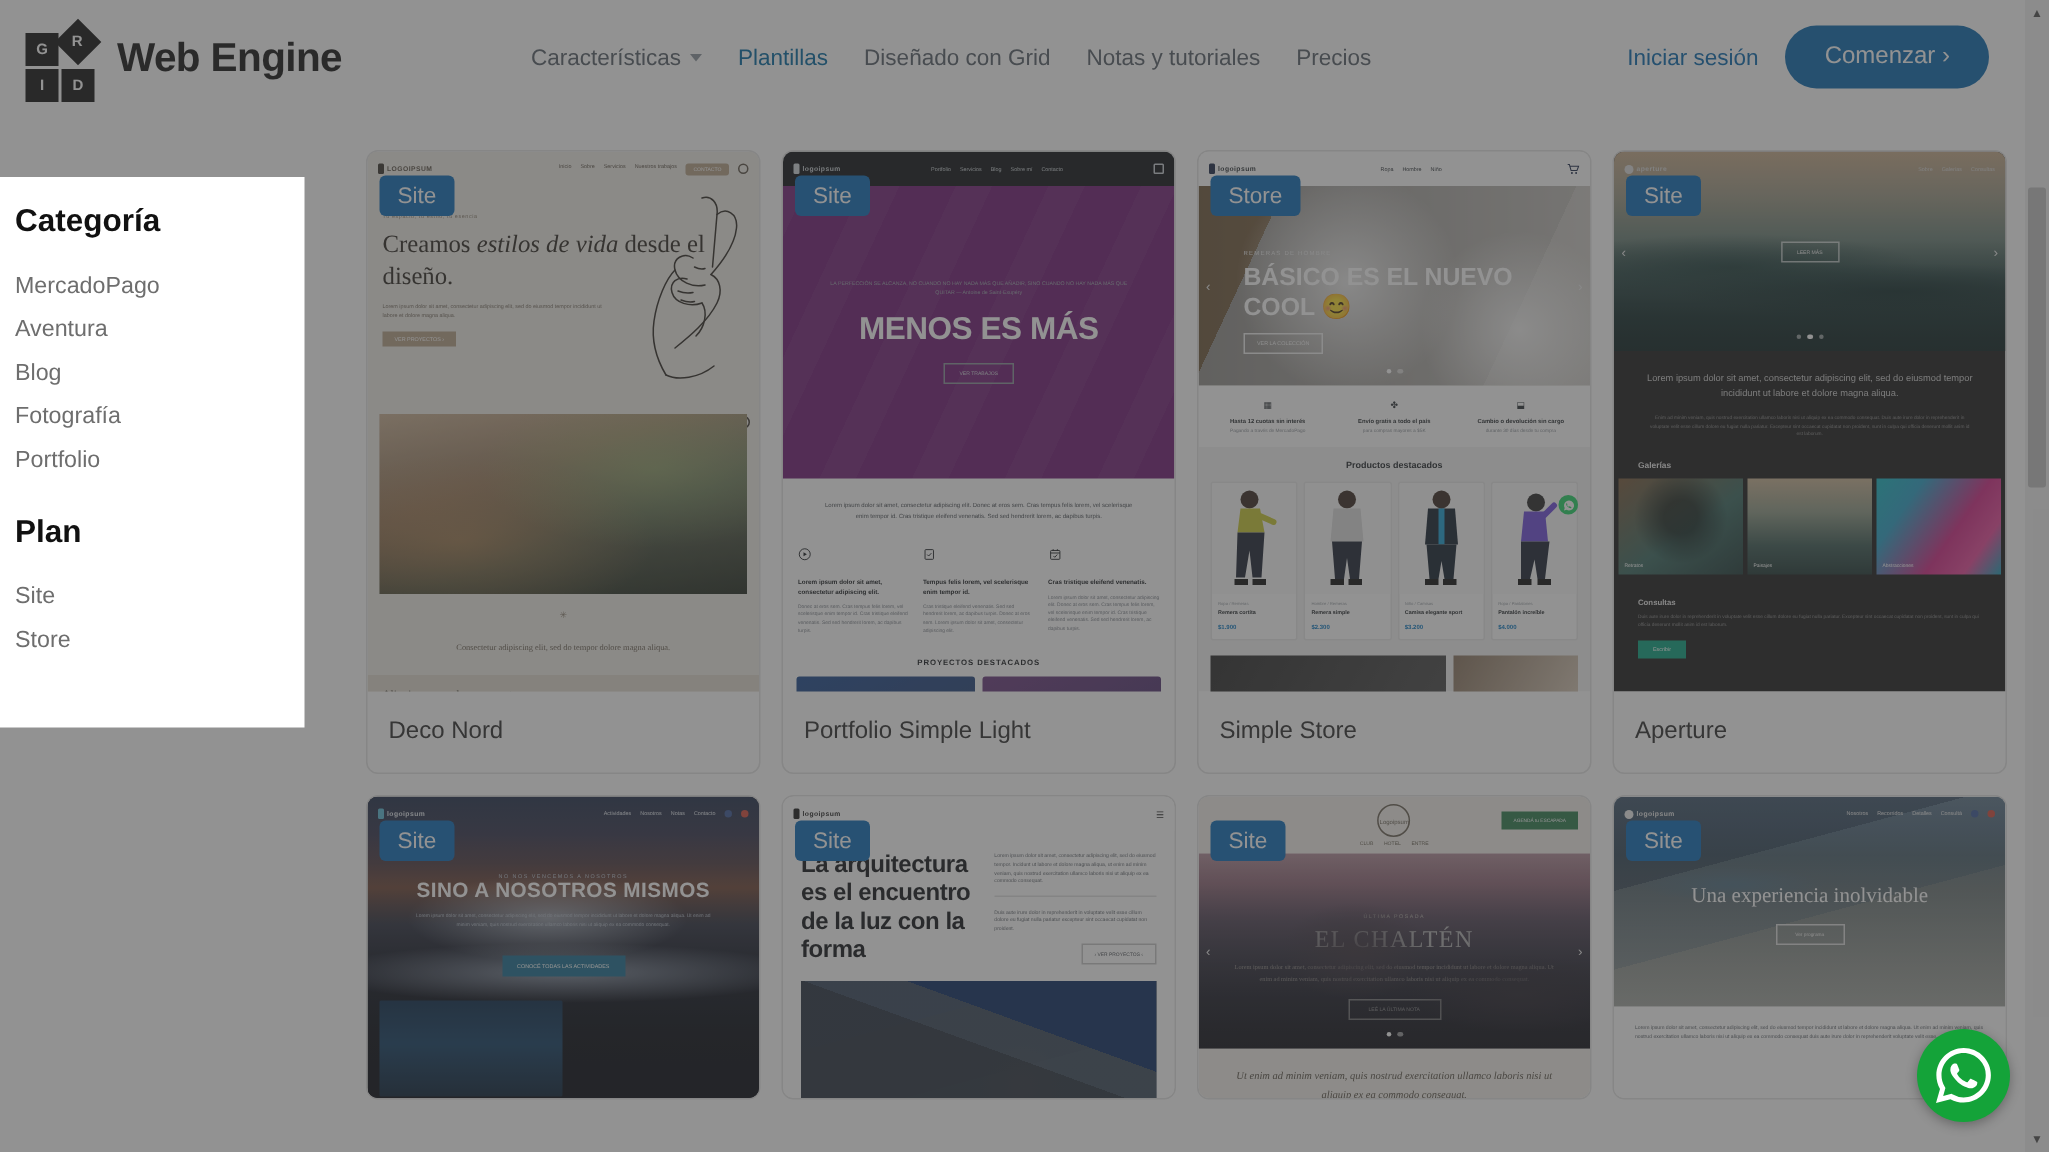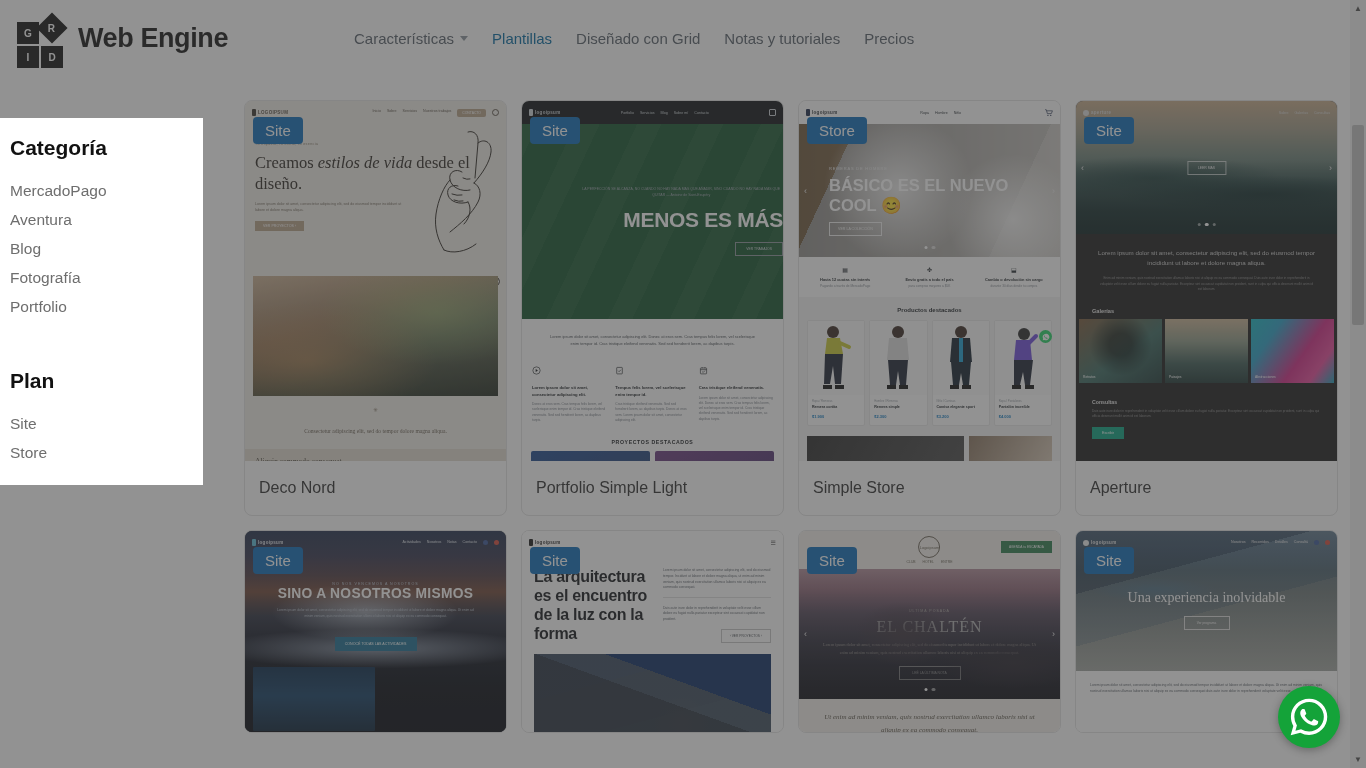--- a/index.html
+++ b/index.html
@@ -101,22 +101,22 @@
       radial-gradient(ellipse at 22% 70%, rgba(210,150,90,.5), transparent 48%),
       linear-gradient(to bottom, rgba(255,240,210,.25), rgba(0,0,0,.25)); }
   .c1-cap { text-align:center; font-family:"Liberation Serif",serif; font-size:5.6px;
             color:#6b6254; margin-top:14px; line-height:1.7; }
   .c1-foot { margin-top:12px; background:#e1dbd0; padding:8px 10px;
              font-family:"Liberation Serif",serif; font-size:7.5px; color:#4a443a; }
 
   
   .c2 { background:#fff; height:100%; }
   .c2-nav { background:#0e1216; color:#c9ced3; }
-  .c2-hero { background:#14532d; height:195px; position:relative; overflow:hidden;
-             display:flex; flex-direction:column; align-items:flex-end; justify-content:center; }
+  .c2-hero { background:#701a75; height:195px; position:relative; overflow:hidden;
+             display:flex; flex-direction:column; align-items:center; justify-content:center; }
   .c2-hero:before{content:"";position:absolute;inset:-20%;
      background:repeating-linear-gradient(115deg, rgba(255,255,255,.035) 0 22px, transparent 22px 56px);}
   .c2-kick { font-size:3.5px; color:#9aa3ab; text-align:center; line-height:1.7; position:relative; width:78%;}
   .c2-h1 { color:#fff; font-size:21px; font-weight:700; letter-spacing:-.3px; margin:10px 0; position:relative;}
   .c2-cta { border:0.8px solid #8b949c; color:#cfd5da; font-size:3.4px; padding:4px 10px; position:relative;}
   .c2-lead { font-size:4px; color:#4a4f55; text-align:center; line-height:1.8; padding:14px 24px 10px; }
   .c2-cols { display:grid; grid-template-columns:repeat(3,1fr); gap:9px; padding:4px 10px 0; }
   .c2-col h4 { font-size:4.2px; color:#14181c; line-height:1.5; margin:6px 0 4px; }
   .c2-col p { font-size:3.3px; color:#7b8189; line-height:1.6; }
   .c2-secttl { text-align:center; font-size:5.2px; font-weight:700; color:#14181c; letter-spacing:.6px; margin:16px 0 6px;}
@@ -258,21 +258,21 @@
   }
 
   
   .overlay { position:absolute; top:0; left:0; width:1350px; height:768px;
              background:rgba(60,60,60,.56); z-index:20; }
   .filter-panel {
     position:absolute; top:118px; left:0; width:203px; height:367px;
     background:#fff; z-index:30; padding:18px 0 0 10px;
   }
   .fp-title { font-size:21px; font-weight:700; color:#111; margin-bottom:16px;}
-  .fp-title.second { margin-top:48px; }
+  .fp-title.second { margin-top:22px; }
   .fp-item { font-size:15.5px; color:#6e6e6e; line-height:29px; cursor:pointer;}
 
   
   .sb { position:absolute; right:0; top:0; width:16px; height:768px; background:#f1f1f1; z-index:50;}
   .sb-up, .sb-dn { width:16px;height:17px; display:flex;align-items:center;justify-content:center;
                    color:#505050; font-size:8px;}
   .sb-dn { position:absolute; bottom:0; left:0;}
   .sb-thumb { position:absolute; left:2px; top:125px; width:12px; height:200px; background:#c1c1c1; border-radius:2px;}
   .sb-shade { position:absolute; inset:0; background:rgba(60,60,60,.56); pointer-events:none;}
 </style>
@@ -298,20 +298,24 @@
       <a>
           <span>Características</span>
           <i class="caret"></i>
         </a>
       <a class="active">Plantillas</a>
       <a>Diseñado con Grid</a>
       <a>Notas y tutoriales</a>
       <a>Precios</a>
     </nav>
 
+    <div class="header-right">
+      <a class="login-link">Iniciar sesión</a>
+      <button class="cta-btn">Comenzar ›</button>
+    </div>
   </div>
 
   <div class="content">
     <div class="cards">
 
       <div class="card">
         <div class="card-preview">
           <div class="badge">Site</div>
           <div class="c1">
             <div class="mini-nav" style="background:#efece6;color:#5b5347;">

